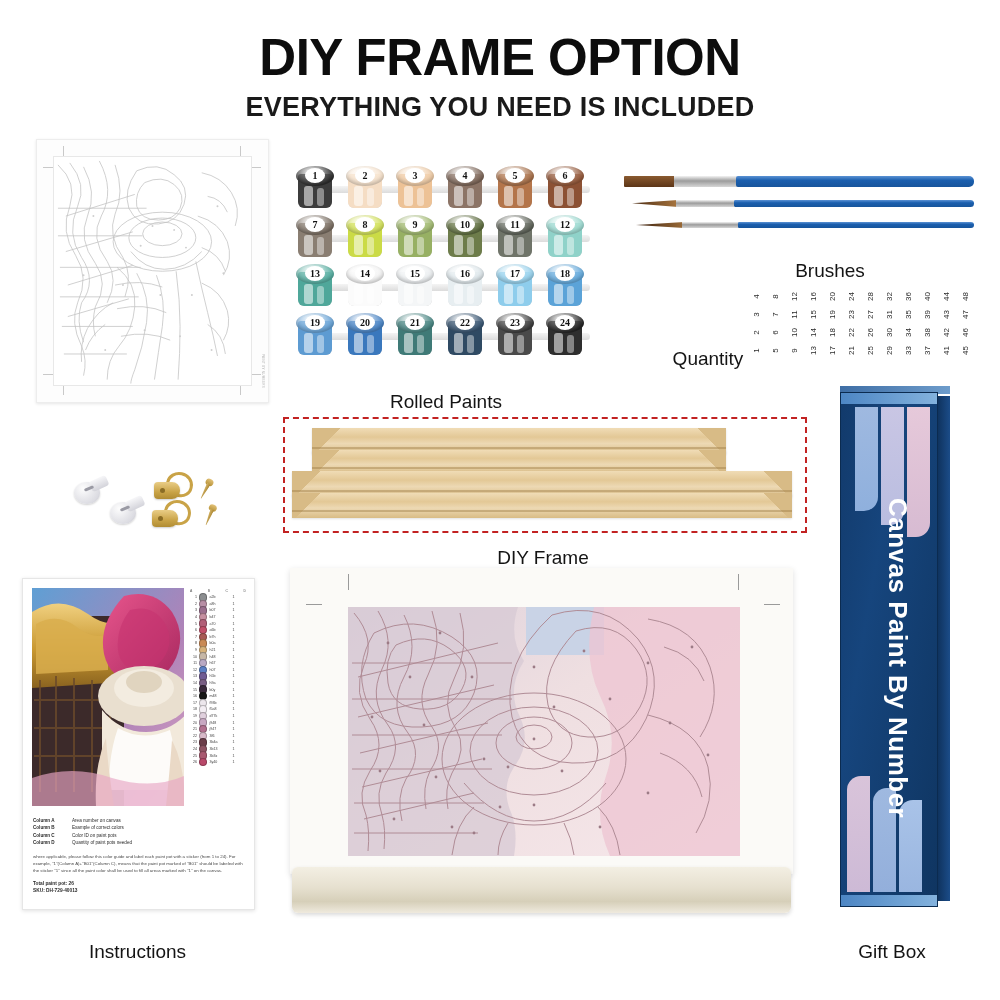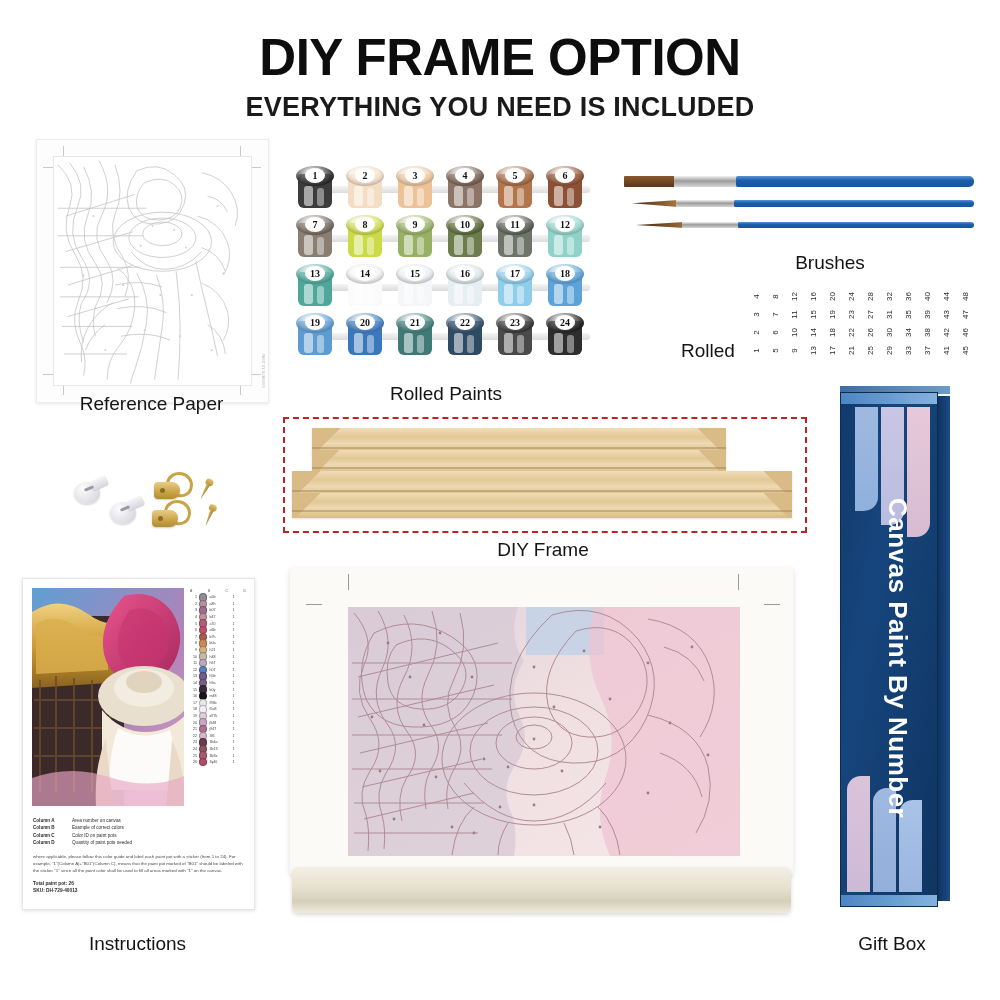--- a/index.html
+++ b/index.html
@@ -1,19 +1,19 @@
 <!DOCTYPE html>
 <html><head>
 <meta charset="utf-8">
 <style>
   html,body{margin:0;padding:0;}
   body{width:1000px;height:1000px;background:#ffffff;font-family:"Liberation Sans",sans-serif;overflow:hidden;position:relative;}
   #stage{position:relative;width:1000px;height:1000px;}
   .abs{position:absolute;}
-  .cap{font-size:19px;color:#141414;text-align:center;font-family:"Liberation Sans",sans-serif;white-space:nowrap;}
+  .cap{font-size:19px;color:#141414;text-align:center;font-family:"Liberation Sans",sans-serif;white-space:nowrap;margin-top:8px;}
 
   
   #title{top:28px;left:0;width:1000px;text-align:center;font-size:51px;font-weight:bold;letter-spacing:-.5px;color:#0d0d0d;font-family:"Liberation Sans",sans-serif;}
   #subtitle{top:92px;left:0;width:1000px;text-align:center;font-size:27px;font-weight:bold;letter-spacing:.2px;color:#1a1a1a;}
 
   
   #refpaper{left:36px;top:139px;width:231px;height:262px;background:#fdfdfd;border:1px solid #ededed;box-shadow:0 1px 3px rgba(0,0,0,.10);}
   .crop{position:absolute;background:#c9c9c9;}
   .refinner{position:absolute;left:16px;top:16px;right:16px;bottom:16px;border:1px solid #e8e8e8;overflow:hidden;background:#fff;}
   .lineart{position:absolute;inset:0;opacity:.85;}
@@ -164,21 +164,20 @@
             <circle cx="30" cy="120" r="1"></circle>
             <circle cx="52" cy="196" r="1"></circle>
           <circle cx="166" cy="50" r="1"></circle>
             <circle cx="172" cy="118" r="1"></circle>
             <circle cx="160" cy="196" r="1"></circle>
         </g>
       </svg>
     </div>
     <div class="sidecode">PAINT BY NUMBERS</div>
   </div>
-  <div class="abs cap" style="top:393px;left:36px;width:231px;">Reference Paper</div>
 
   <div class="abs" id="pots">
       <div class="potrow" style="top: 0px;">
         <div class="potbar"></div>
         <div class="pot" style="left: 0px;">
           <div class="potbody">
             <div class="potfill" style="background: rgb(60, 60, 60);"></div>
             <div class="potgloss"></div>
             <div class="potgloss2"></div>
           </div>
@@ -491,21 +490,21 @@
         <div class="stknum" style="top: 22px; left: 0px;">43</div>
         <div class="stknum" style="top: 4px; left: 0px;">44</div>
       </div>
       <div class="stkcol" style="left: 211px;">
         <div class="stknum" style="top: 58px; left: 0px;">45</div>
         <div class="stknum" style="top: 40px; left: 0px;">46</div>
         <div class="stknum" style="top: 22px; left: 0px;">47</div>
         <div class="stknum" style="top: 4px; left: 0px;">48</div>
       </div>
     </div>
-  <div class="abs cap" id="stickercap">Rolled</div>
+  <div class="abs cap" id="stickercap">Quantity</div>
 
   <div class="abs" style="left:70px;top:472px;width:165px;height:62px;">
     <div class="hangWhite" style="left:4px;top:6px;">
       <div class="hwDisc"></div>
         <div class="hwTab"></div>
         <div class="hwPin"></div>
     </div>
     <div class="hangWhite" style="left:40px;top:26px;">
       <div class="hwDisc"></div>
         <div class="hwTab"></div>

